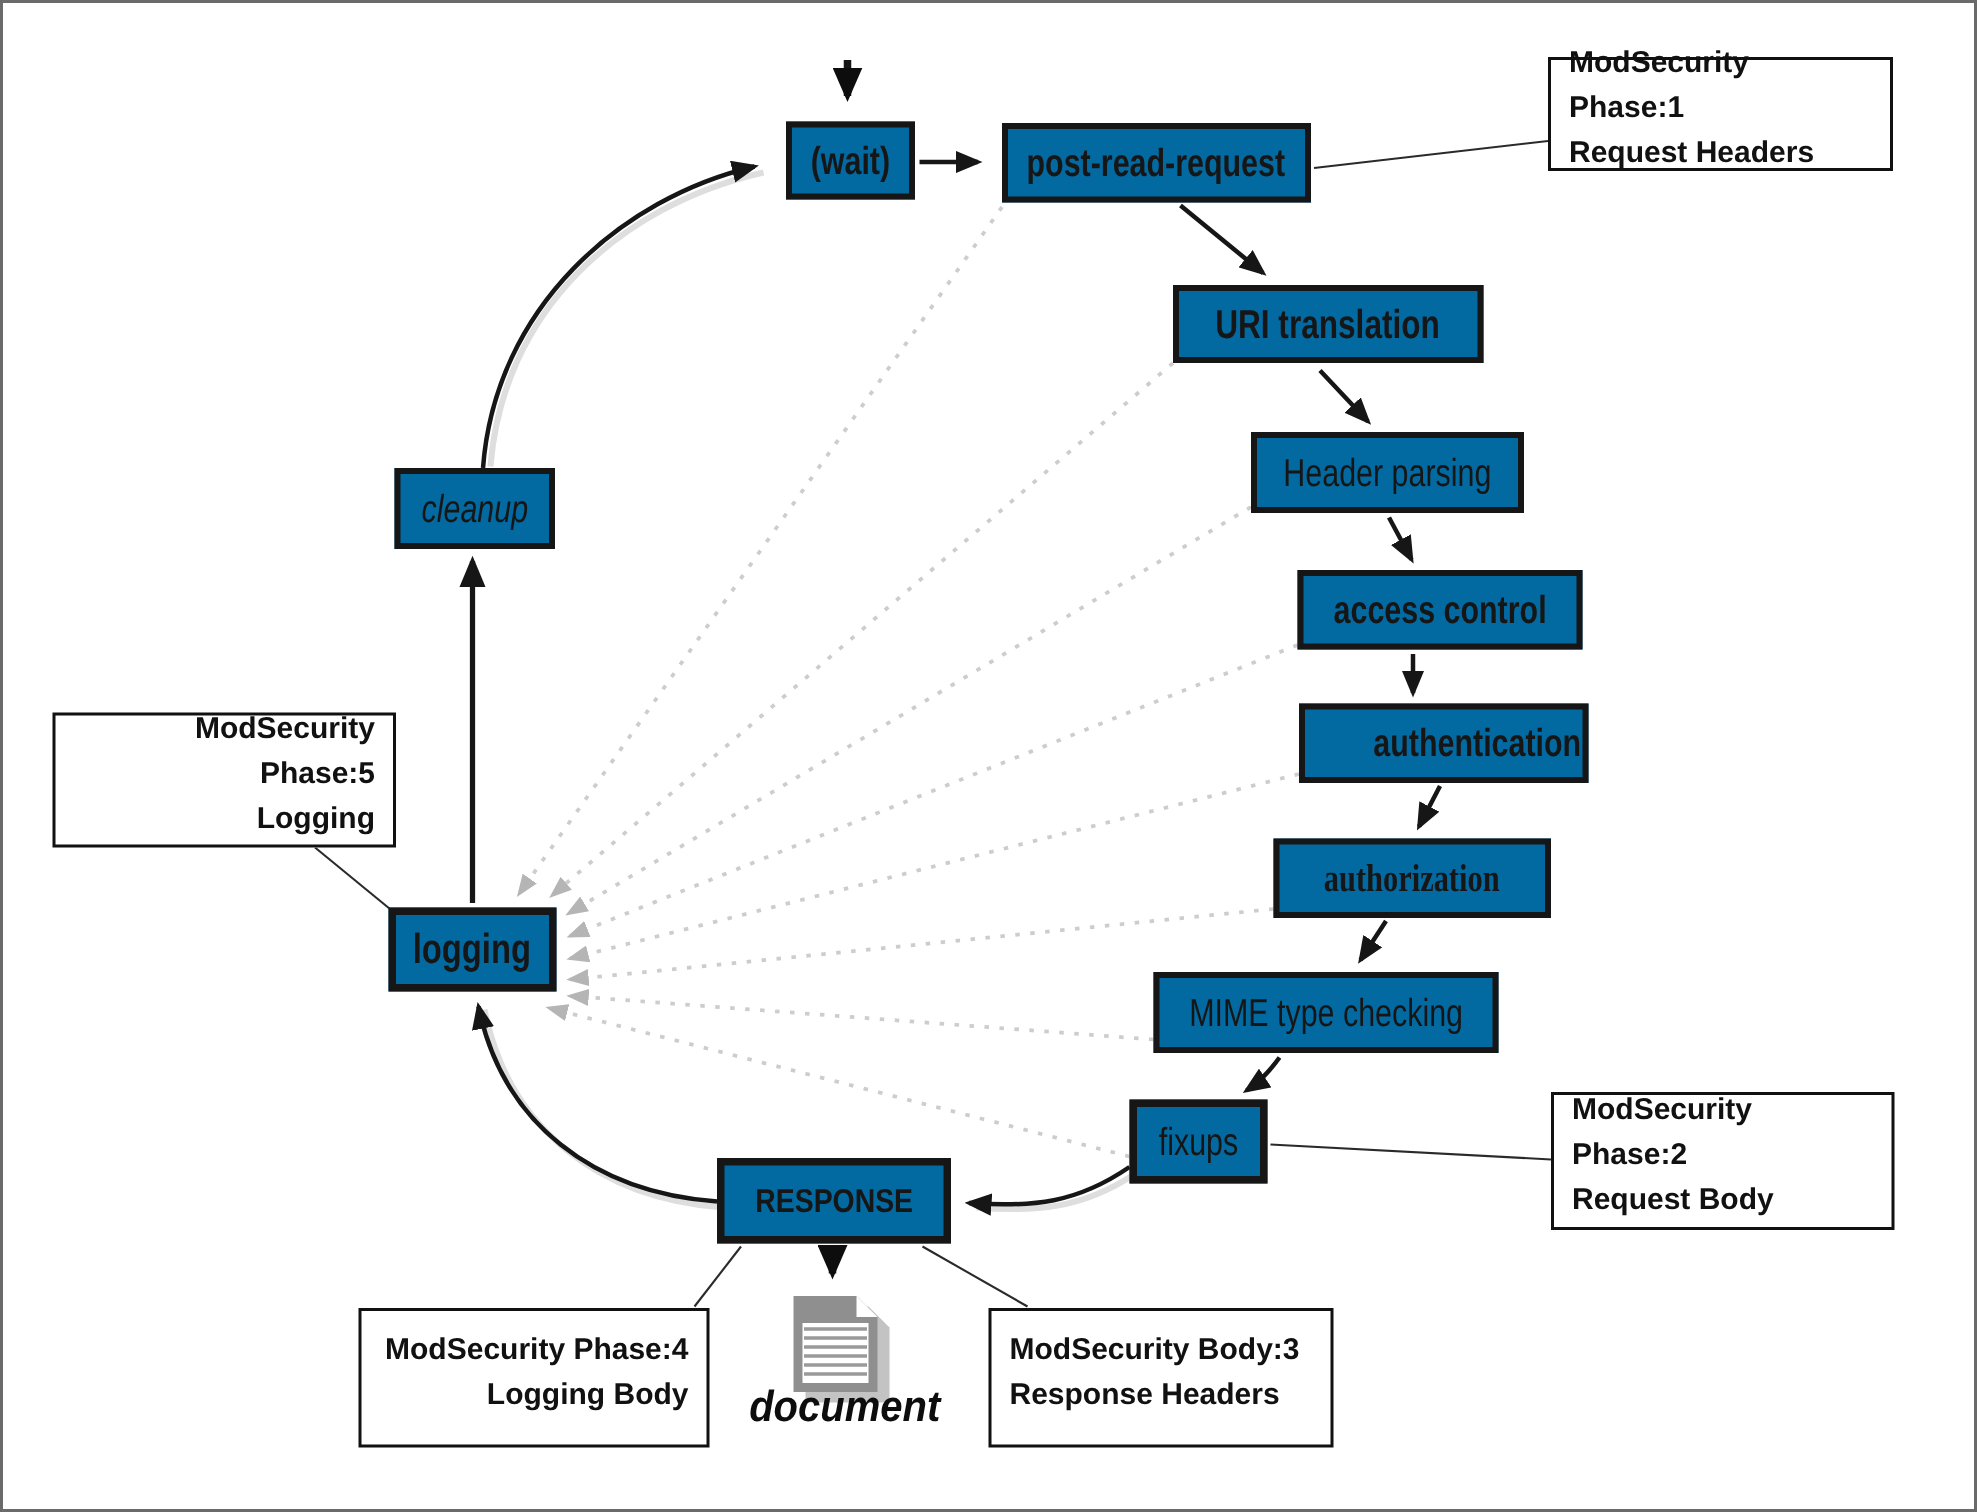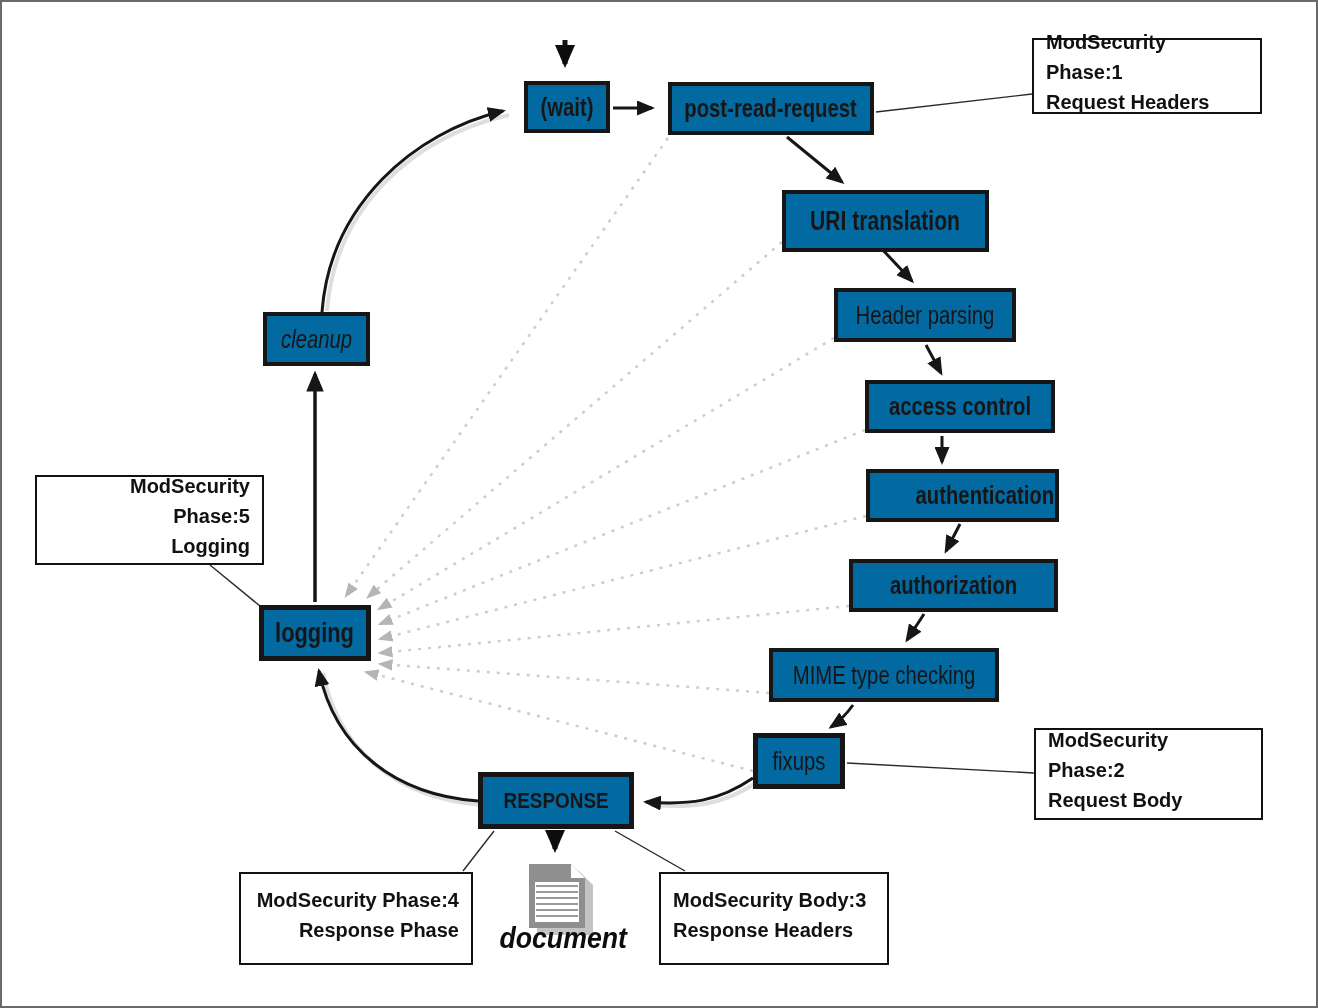--- a/index.html
+++ b/index.html
@@ -109,33 +109,33 @@
       <polygon points="569,862 583,876 569,876" fill="#ffffff"></polygon>
     </g>
   </svg>
 
   <div class="node" style="left:522px;top:79px;width:86px;height:52px;font-size:26px;">
     <span class="lbl b">(wait)</span>
   </div>
   <div class="node" style="left:666px;top:80px;width:206px;height:53px;font-size:26px;">
     <span class="lbl b">post-read-request</span>
   </div>
-  <div class="node" style="left:780px;top:188px;width:207px;height:62px;font-size:27px;">
+  <div class="node" style="left:780px;top:188px;width:207px;height:52px;font-size:27px;">
     <span class="lbl b">URI translation</span>
   </div>
   <div class="node" style="left:832px;top:286px;width:182px;height:54px;font-size:26px;">
     <span class="lbl">Header parsing</span>
   </div>
   <div class="node" style="left:863px;top:378px;width:190px;height:53px;font-size:26px;">
     <span class="lbl b">access control</span>
   </div>
   <div class="node" style="left:864px;top:467px;width:193px;height:53px;font-size:26px;padding-left:44px;">
     <span class="lbl b">authentication</span>
   </div>
-  <div class="node" style="left:847px;top:557px;width:209px;height:53px;font-size:26px;">
+  <div class="node" style="left:847px;top:557px;width:185px;height:53px;font-size:26px;font-family:Liberation Serif, serif;">
     <span class="lbl b">authorization</span>
   </div>
   <div class="node" style="left:767px;top:646px;width:230px;height:54px;font-size:26px;">
     <span class="lbl">MIME type checking</span>
   </div>
   <div class="node thick" style="left:751px;top:731px;width:92px;height:56px;font-size:26px;">
     <span class="lbl">fixups</span>
   </div>
   <div class="node thick" style="left:476px;top:770px;width:156px;height:57px;font-size:22px;">
     <span class="lbl b" style="transform:scaleX(0.86);">RESPONSE</span>
@@ -154,21 +154,21 @@
   <div class="phase left" style="left:1032px;top:726px;width:229px;height:92px;">
     <div>ModSecurity Phase:2</div>
     <div>Request Body</div>
   </div>
   <div class="phase right" style="left:33px;top:473px;width:229px;height:90px;">
     <div>ModSecurity Phase:5</div>
     <div>Logging</div>
   </div>
   <div class="phase right" style="left:237px;top:870px;width:234px;height:93px;">
     <div>ModSecurity Phase:4</div>
-    <div>Response Phase</div>
+    <div>Logging Body</div>
   </div>
   <div class="phase left" style="left:657px;top:870px;width:230px;height:93px;">
     <div>ModSecurity Body:3</div>
     <div>Response Headers</div>
   </div>
 
   <div class="doc-label">document</div>
 
 </div>
 

